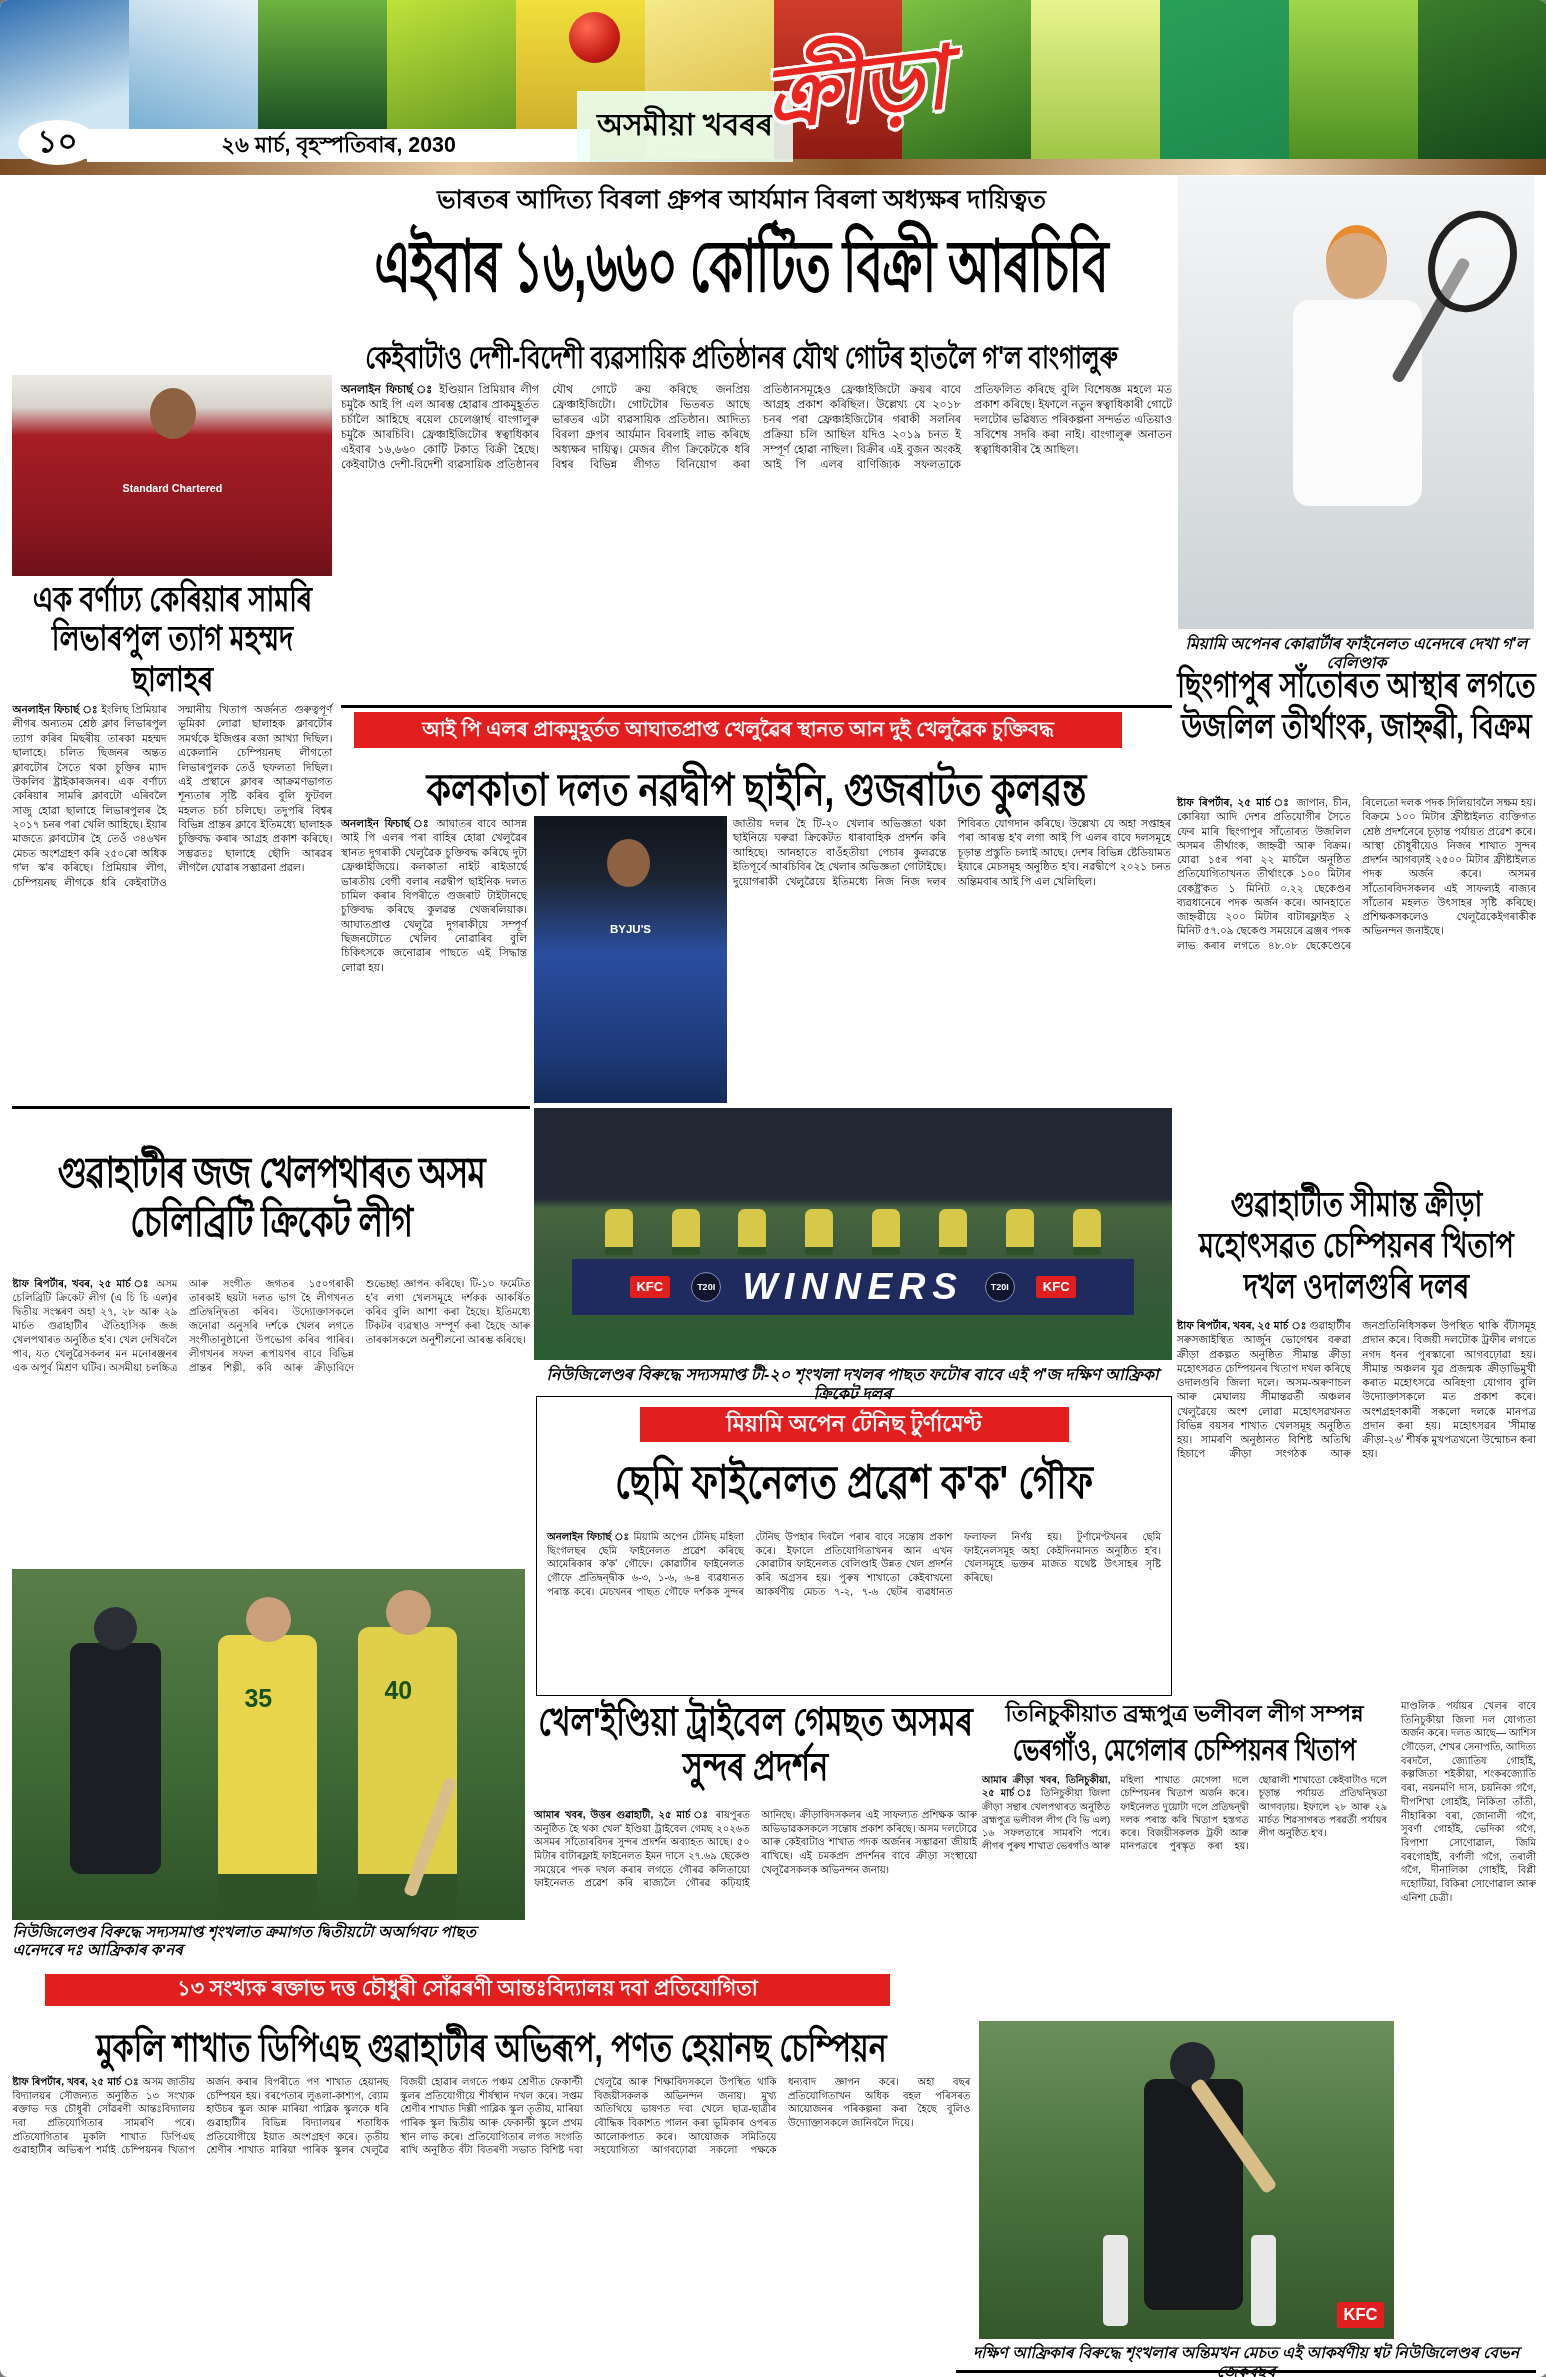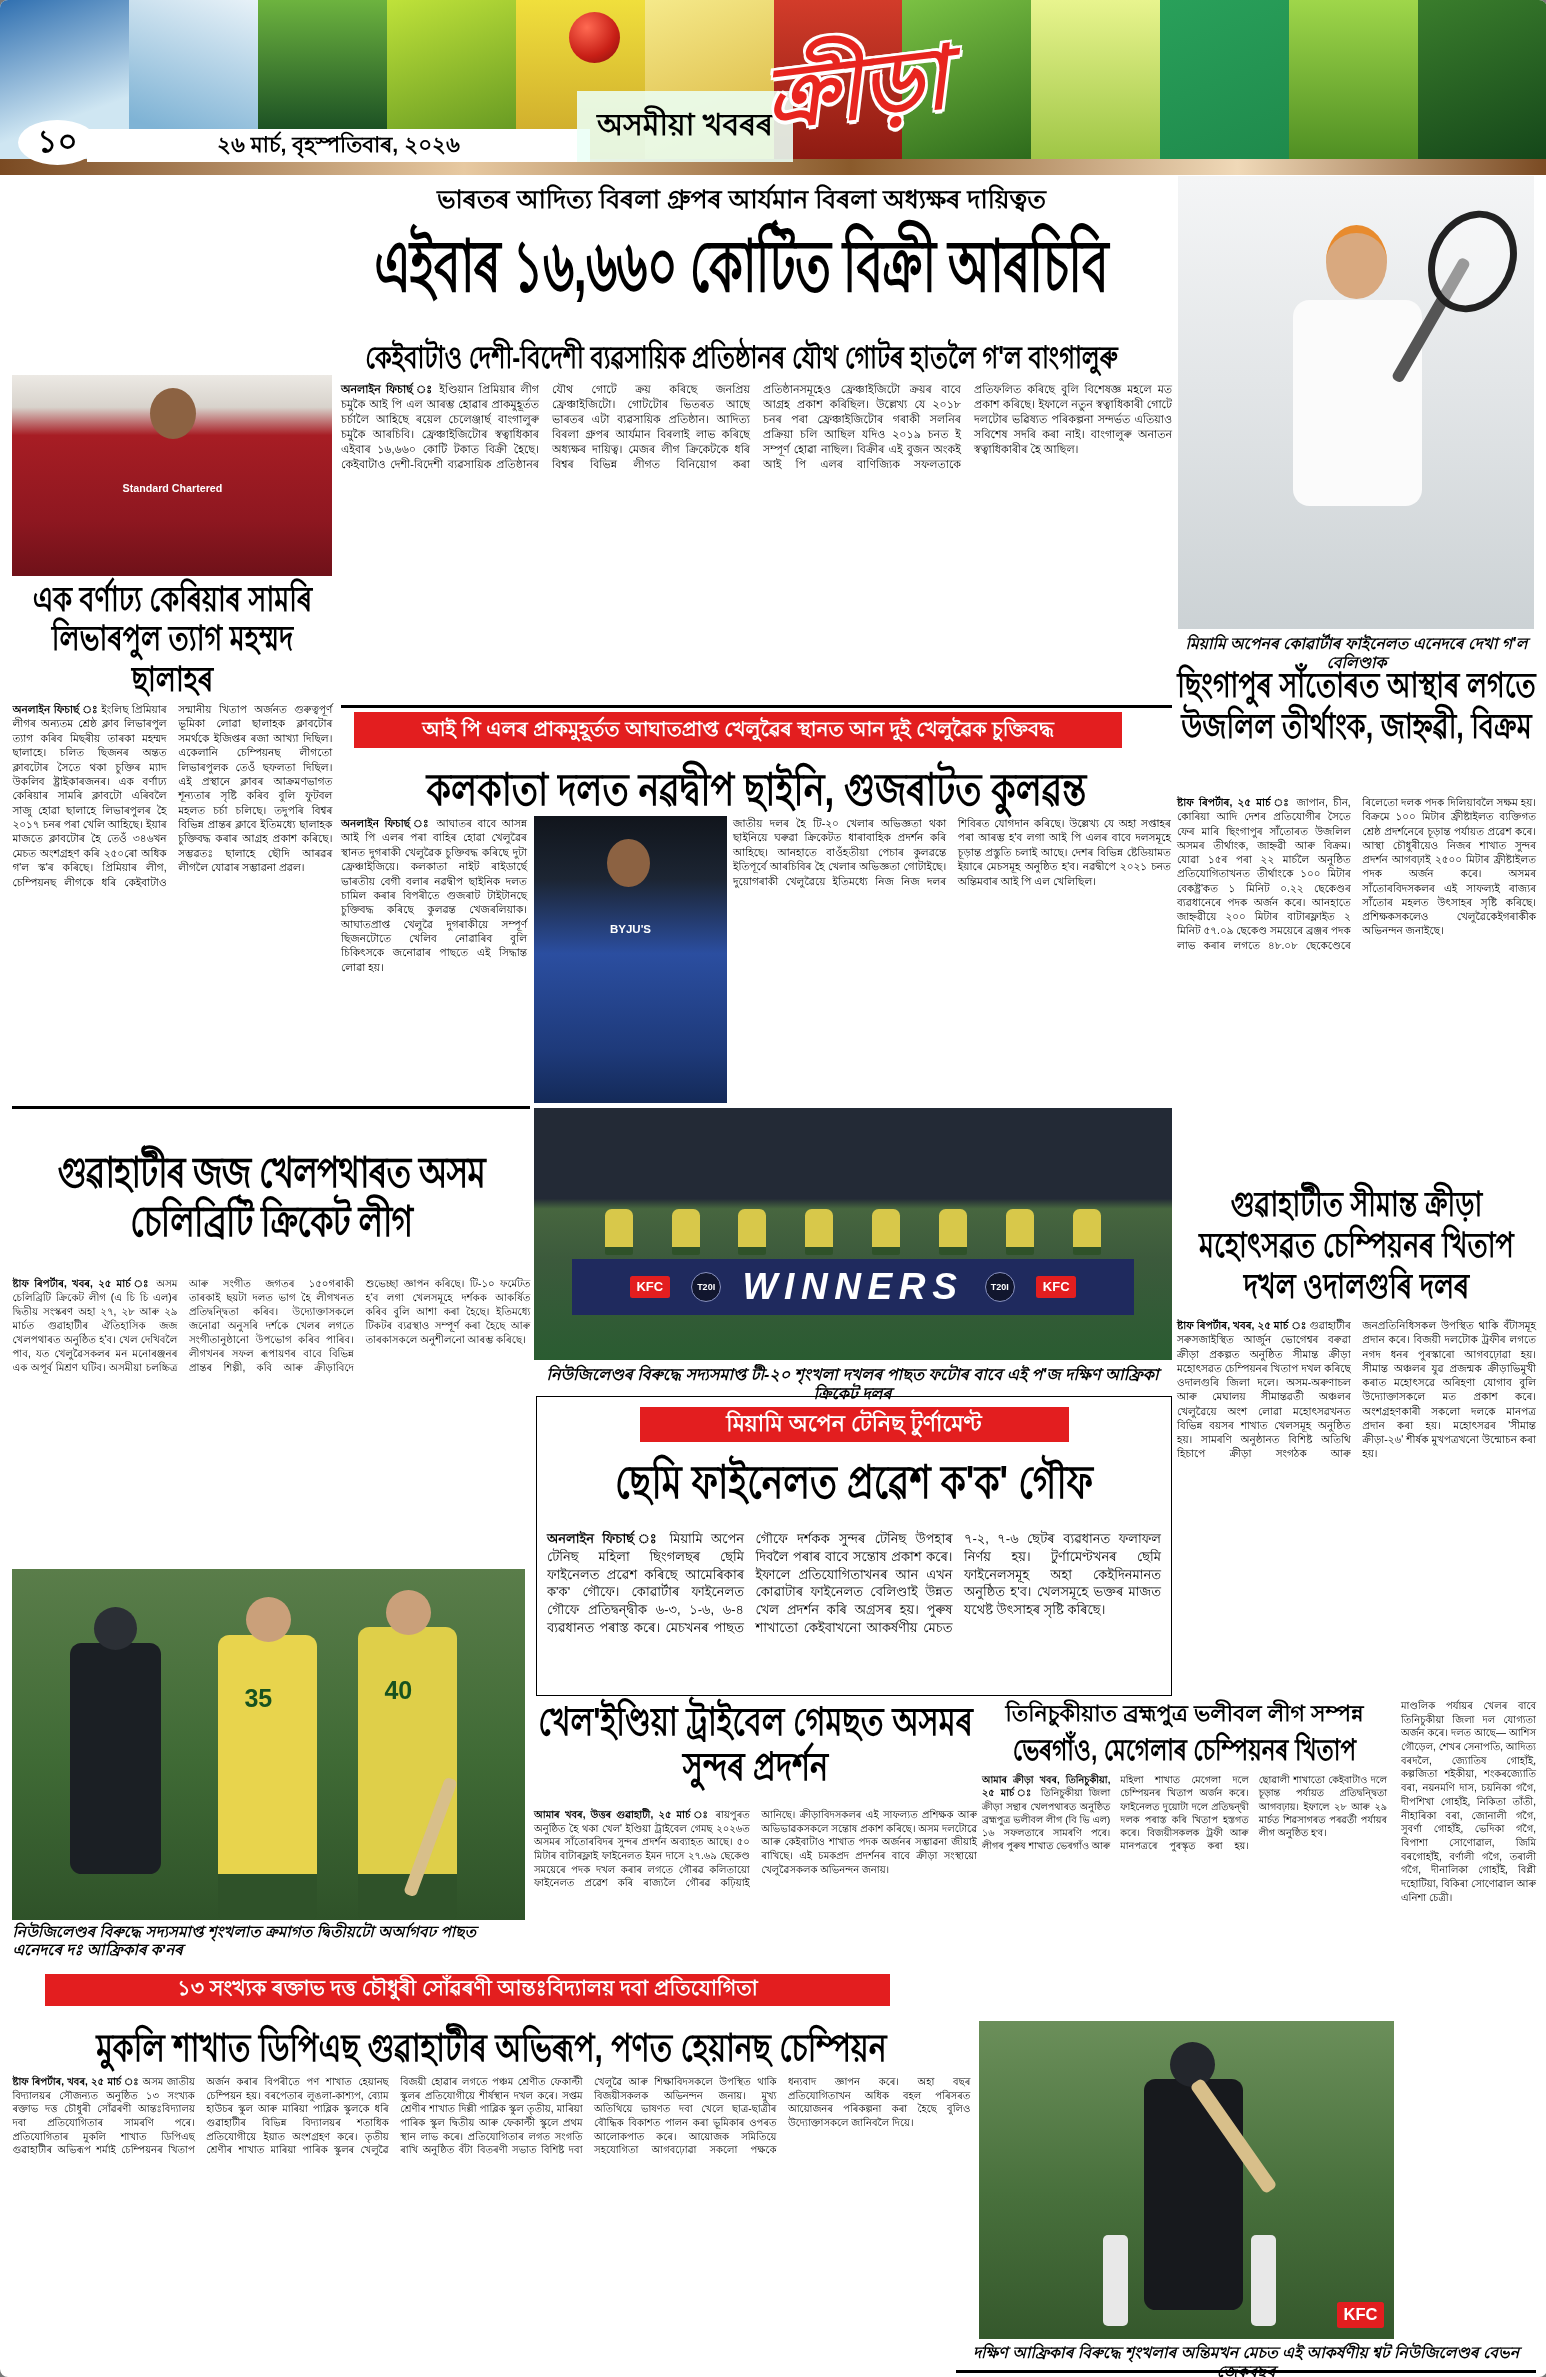--- a/index.html
+++ b/index.html
@@ -61,21 +61,21 @@
     <div class="tile" style="background:linear-gradient(160deg,#f5e98a,#d8b23a)"></div>
     <div class="tile" style="background:linear-gradient(180deg,#d23c2a,#8e1b12)"></div>
     <div class="tile" style="background:linear-gradient(160deg,#7bc143,#2e6b1c)"></div>
     <div class="tile" style="background:linear-gradient(180deg,#e8f48e,#9fc646)"></div>
     <div class="tile" style="background:linear-gradient(160deg,#29a05a,#1f8a4c)"></div>
     <div class="tile" style="background:linear-gradient(180deg,#9fd64a,#4f8f23)"></div>
     <div class="tile" style="background:linear-gradient(160deg,#3a7d2c,#15471a)"></div>
   </div>
   <div class="abs ball"></div>
   <div class="abs pagenum">১০</div>
-  <div class="abs datebar">২৬ মাৰ্চ, বৃহস্পতিবাৰ, ২০২৬</div>
+  <div class="abs datebar">২৬ মাৰ্চ, বৃহস্পতিবাৰ, 2030</div>
   <div class="abs logobox">অসমীয়া খবৰৰ</div>
   <div class="abs krira">ক্ৰীড়া</div>
   <div class="abs bronze"></div>
 
   <div class="abs ctr bold" style="left:313px;top:180px;width:857px;font-size:25px;">ভাৰতৰ আদিত্য বিৰলা গ্ৰুপৰ আৰ্যমান বিৰলা অধ্যক্ষৰ দায়িত্বত</div>
   <div class="abs ctr bold stretch15 nowrap" style="left:297px;top:211px;width:888px;font-size:48px;letter-spacing:-0.8px;">এইবাৰ ১৬,৬৬০ কোটিত বিক্ৰী আৰচিবি</div>
   <div class="abs ctr bold stretch" style="left:313px;top:333px;width:857px;font-size:24px;">কেইবাটাও দেশী-বিদেশী ব্যৱসায়িক প্ৰতিষ্ঠানৰ যৌথ গোটৰ হাতলৈ গ'ল বাংগালুৰু</div>
   <div class="abs body-txt" style="left:341px;top:382px;width:831px;height:321px;column-count:4;column-gap:13px;">
     <span class="byline">অনলাইন ফিচাৰ্ছ ঃ</span>
     <span>ইণ্ডিয়ান প্ৰিমিয়াৰ লীগ চমুকৈ আই পি এল আৰম্ভ হোৱাৰ প্ৰাকমুহূৰ্তত চৰ্চালৈ আহিছে ৰয়েল চেলেঞ্জাৰ্ছ বাংগালুৰু চমুকৈ আৰচিবি। ফ্ৰেঞ্চাইজিটোৰ স্বত্বাধিকাৰ এইবাৰ ১৬,৬৬০ কোটি টকাত বিক্ৰী হৈছে। কেইবাটাও দেশী-বিদেশী ব্যৱসায়িক প্ৰতিষ্ঠানৰ যৌথ গোটে ক্ৰয় কৰিছে জনপ্ৰিয় ফ্ৰেঞ্চাইজিটো। গোটটোৰ ভিতৰত আছে ভাৰতৰ এটা ব্যৱসায়িক প্ৰতিষ্ঠান। আদিত্য বিৰলা গ্ৰুপৰ আৰ্যমান বিৰলাই লাভ কৰিছে অধ্যক্ষৰ দায়িত্ব। মেজৰ লীগ ক্ৰিকেটকে ধৰি বিশ্বৰ বিভিন্ন লীগত বিনিয়োগ কৰা প্ৰতিষ্ঠানসমূহেও ফ্ৰেঞ্চাইজিটো ক্ৰয়ৰ বাবে আগ্ৰহ প্ৰকাশ কৰিছিল। উল্লেখ্য যে ২০১৮ চনৰ পৰা ফ্ৰেঞ্চাইজিটোৰ গৰাকী সলনিৰ প্ৰক্ৰিয়া চলি আছিল যদিও ২০১৯ চনত ই সম্পূৰ্ণ হোৱা নাছিল। বিক্ৰীৰ এই বুজন অংকই আই পি এলৰ বাণিজ্যিক সফলতাকে প্ৰতিফলিত কৰিছে বুলি বিশেষজ্ঞ মহলে মত প্ৰকাশ কৰিছে। ইফালে নতুন স্বত্বাধিকাৰী গোটে দলটোৰ ভৱিষ্যত পৰিকল্পনা সন্দৰ্ভত এতিয়াও সবিশেষ সদৰি কৰা নাই। বাংগালুৰু অনাতন স্বত্বাধিকাৰীৰ হৈ আছিল।</span>
@@ -165,21 +165,21 @@
     <div class="figure" style="left:346px;top:58px;width:99px;height:247px;background:#dfcf49;border-radius:11.5px;border-bottom:49px solid #2f5229;"></div>
     <div class="head" style="left:374px;top:21.4px;width:45px;height:45px;background:#caa07a;"></div>
     <div class="jersey-txt" style="left:372px;top:107px;font-size:25px;color:#17521f;">40</div>
     <div class="figure" style="left:412px;top:206px;width:13px;height:124px;background:#d8bf8a;transform:rotate(20deg);"></div>
   </div>
   <div class="abs cap" style="left:12.4px;top:1923px;width:513px;font-size:15.3px;">নিউজিলেণ্ডৰ বিৰুদ্ধে সদ্যসমাপ্ত শৃংখলাত ক্ৰমাগত দ্বিতীয়টো অৰ্আগবঢ পাছত এনেদৰে দঃ আফ্ৰিকাৰ ক'নৰ</div>
 
   <div class="abs" style="left:536px;top:1396px;width:636px;height:300px;border:1.6px solid #000;box-sizing:border-box;">
     <div class="redbanner" style="width:429px;height:35px;margin:10px auto 5px auto;font-size:22px;">মিয়ামি অপেন টেনিছ টুৰ্ণামেণ্ট</div>
     <div class="ctr bold stretch" style="font-size:36px;margin-top:5px;">ছেমি ফাইনেলত প্ৰৱেশ ক'ক' গৌফ</div>
-    <div class="body-txt" style="margin:23px 10px 0 10px;height:175px;column-count:3;column-gap:11.5px;font-size:13px;">
+    <div class="body-txt" style="margin:23px 10px 0 10px;height:175px;column-count:3;column-gap:11.5px;font-size:10px;">
       <span class="byline">অনলাইন ফিচাৰ্ছ ঃ</span>
       <span>মিয়ামি অপেন টেনিছ মহিলা ছিংগলছৰ ছেমি ফাইনেলত প্ৰৱেশ কৰিছে আমেৰিকাৰ ক'ক' গৌফে। কোৱাৰ্টাৰ ফাইনেলত গৌফে প্ৰতিদ্বন্দ্বীক ৬-৩, ১-৬, ৬-৪ ব্যৱধানত পৰাস্ত কৰে। মেচখনৰ পাছত গৌফে দৰ্শকক সুন্দৰ টেনিছ উপহাৰ দিবলৈ পৰাৰ বাবে সন্তোষ প্ৰকাশ কৰে। ইফালে প্ৰতিযোগিতাখনৰ আন এখন কোৱাটাৰ ফাইনেলত বেলিণ্ডাই উন্নত খেল প্ৰদৰ্শন কৰি অগ্ৰসৰ হয়। পুৰুষ শাখাতো কেইবাখনো আকৰ্ষণীয় মেচত ৭-২, ৭-৬ ছেটৰ ব্যৱধানত ফলাফল নিৰ্ণয় হয়। টুৰ্ণামেণ্টখনৰ ছেমি ফাইনেলসমূহ অহা কেইদিনমানত অনুষ্ঠিত হ'ব। খেলসমূহে ভক্তৰ মাজত যথেষ্ট উৎসাহৰ সৃষ্টি কৰিছে।</span>
     </div>
   </div>
 
   <div class="abs ctr bold stretch" style="left:534px;top:1699px;width:443px;font-size:30.5px;line-height:1.16;">খেল'ইণ্ডিয়া ট্ৰাইবেল গেমছত অসমৰ সুন্দৰ প্ৰদৰ্শন</div>
   <div class="abs body-txt" style="left:534px;top:1808px;width:443px;height:165px;column-count:2;column-gap:11.5px;font-size:10px;">
     <span class="byline">আমাৰ খবৰ, উত্তৰ গুৱাহাটী, ২৫ মাৰ্চ ঃ</span>
     <span>ৰায়পুৰত অনুষ্ঠিত হৈ থকা খেল' ইণ্ডিয়া ট্ৰাইবেল গেমছ ২০২৬ত অসমৰ সাঁতোৰবিদৰ সুন্দৰ প্ৰদৰ্শন অব্যাহত আছে। ৫০ মিটাৰ বাটাৰফ্লাই ফাইনেলত ইমন দাসে ২৭.৬৯ ছেকেণ্ড সময়েৰে পদক দখল কৰাৰ লগতে গৌৰৱ কলিতায়ো ফাইনেলত প্ৰৱেশ কৰি ৰাজ্যলৈ গৌৰৱ কঢ়িয়াই আনিছে। ক্ৰীড়াবিদসকলৰ এই সাফল্যত প্ৰশিক্ষক আৰু অভিভাৱকসকলে সন্তোষ প্ৰকাশ কৰিছে। অসম দলটোৱে আৰু কেইবাটাও শাখাত পদক অৰ্জনৰ সম্ভাৱনা জীয়াই ৰাখিছে। এই চমকপ্ৰদ প্ৰদৰ্শনৰ বাবে ক্ৰীড়া সংস্থায়ো খেলুৱৈসকলক অভিনন্দন জনায়।</span>
   </div>

